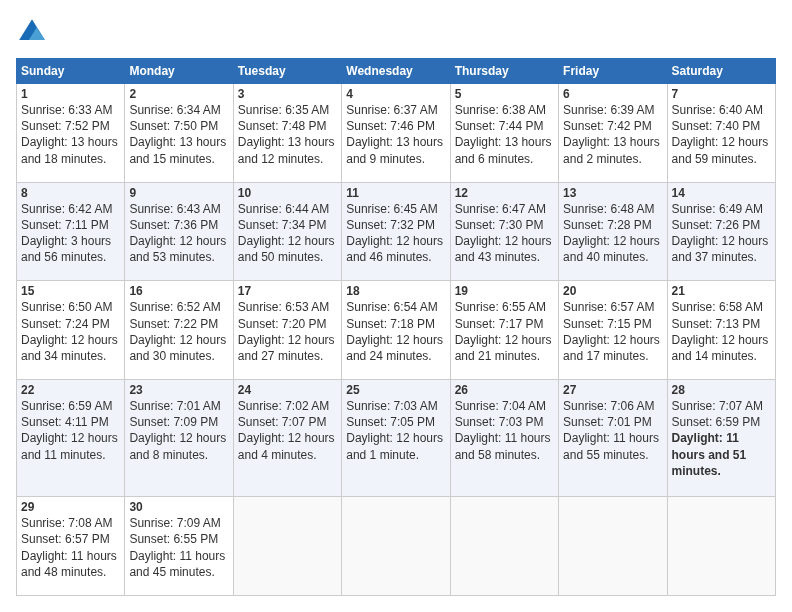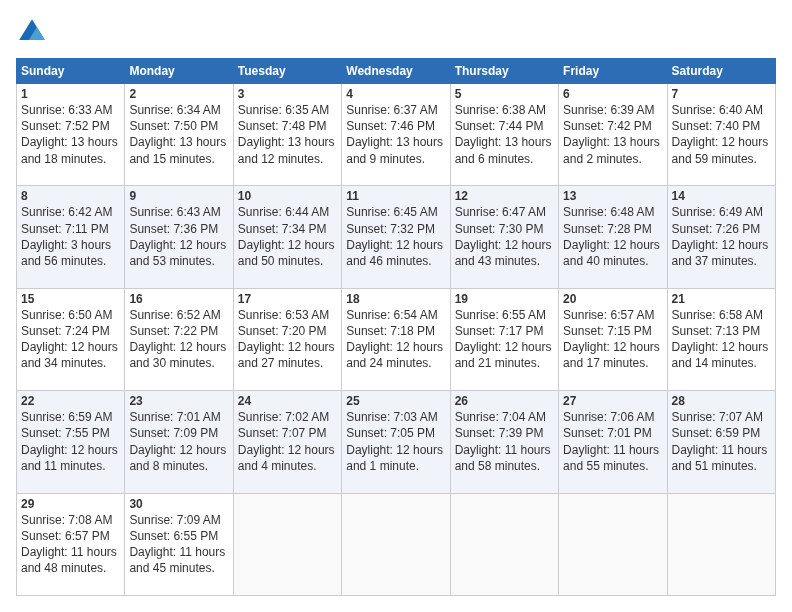--- a/index.html
+++ b/index.html
@@ -222,45 +222,45 @@
             <div class="day-info"><span style="font-weight: normal;">Sunrise: 6:57 AM</span><br><span style="font-weight: normal;">Sunset: 7:15 PM</span><br><span style="font-weight: normal;">Daylight: 12 hours and 17 minutes.</span></div>
           </td>
           <td>
             <span class="day-number">21</span>
             <div class="day-info"><span style="font-weight: normal;">Sunrise: 6:58 AM</span><br><span style="font-weight: normal;">Sunset: 7:13 PM</span><br><span style="font-weight: normal;">Daylight: 12 hours and 14 minutes.</span></div>
           </td>
         </tr>
         <tr>
           <td>
             <span class="day-number">22</span>
-            <div class="day-info"><span style="font-weight: normal;">Sunrise: 6:59 AM</span><br><span style="font-weight: normal;">Sunset: 7:55 PM</span><br><span style="font-weight: normal;">Daylight: 12 hours and 11 minutes.</span></div>
+            <div class="day-info"><span style="font-weight: normal;">Sunrise: 6:59 AM</span><br><span style="font-weight: normal;">Sunset: 4:11 PM</span><br><span style="font-weight: normal;">Daylight: 12 hours and 11 minutes.</span></div>
           </td>
           <td>
             <span class="day-number">23</span>
             <div class="day-info"><span style="font-weight: normal; text-align: center;">Sunrise: 7:01 AM</span><br><span style="font-weight: normal;">Sunset: 7:09 PM</span><br><span style="font-weight: normal;">Daylight: 12 hours and 8 minutes.</span></div>
           </td>
           <td>
             <span class="day-number">24</span>
             <div class="day-info"><span style="font-weight: normal;">Sunrise: 7:02 AM</span><br><span style="font-weight: normal;">Sunset: 7:07 PM</span><br><span style="font-weight: normal;">Daylight: 12 hours and 4 minutes.</span></div>
           </td>
           <td>
             <span class="day-number">25</span>
             <div class="day-info"><span style="font-weight: normal;">Sunrise: 7:03 AM</span><br><span style="font-weight: normal;">Sunset: 7:05 PM</span><br><span style="font-weight: normal;">Daylight: 12 hours and 1 minute.</span></div>
           </td>
           <td>
             <span class="day-number">26</span>
-            <div class="day-info"><span style="font-weight: normal;">Sunrise: 7:04 AM</span><br><span style="font-weight: normal;">Sunset: 7:39 PM</span><br><span style="font-weight: normal;">Daylight: 11 hours and 58 minutes.</span></div>
+            <div class="day-info"><span style="font-weight: normal;">Sunrise: 7:04 AM</span><br><span style="font-weight: normal;">Sunset: 7:03 PM</span><br><span style="font-weight: normal;">Daylight: 11 hours and 58 minutes.</span></div>
           </td>
           <td>
             <span class="day-number">27</span>
             <div class="day-info"><span style="font-weight: normal;">Sunrise: 7:06 AM</span><br><span style="font-weight: normal;">Sunset: 7:01 PM</span><br><span style="font-weight: normal;">Daylight: 11 hours and 55 minutes.</span></div>
           </td>
           <td>
             <span class="day-number">28</span>
-            <div class="day-info"><span style="font-weight: normal;">Sunrise: 7:07 AM</span><br><span style="font-weight: normal;">Sunset: 6:59 PM</span><br><span style="font-weight: normal;">Daylight: 11 hours and 51 minutes.</span></div>
+            <div class="day-info"><span style="font-weight: normal;">Sunrise: 7:07 AM</span><br><span style="font-weight: normal;">Sunset: 6:59 PM</span><br><span style="font-weight: bold;">Daylight: 11 hours and 51 minutes.</span></div>
           </td>
         </tr>
         <tr>
           <td>
             <span class="day-number">29</span>
             <div class="day-info"><span style="font-weight: normal;">Sunrise: 7:08 AM</span><br><span style="font-weight: normal;">Sunset: 6:57 PM</span><br><span style="font-weight: normal;">Daylight: 11 hours and 48 minutes.</span></div>
           </td>
           <td>
             <span class="day-number">30</span>
             <div class="day-info"><span style="font-weight: normal;">Sunrise: 7:09 AM</span><br><span style="font-weight: normal;">Sunset: 6:55 PM</span><br><span style="font-weight: normal;">Daylight: 11 hours and 45 minutes.</span></div>

